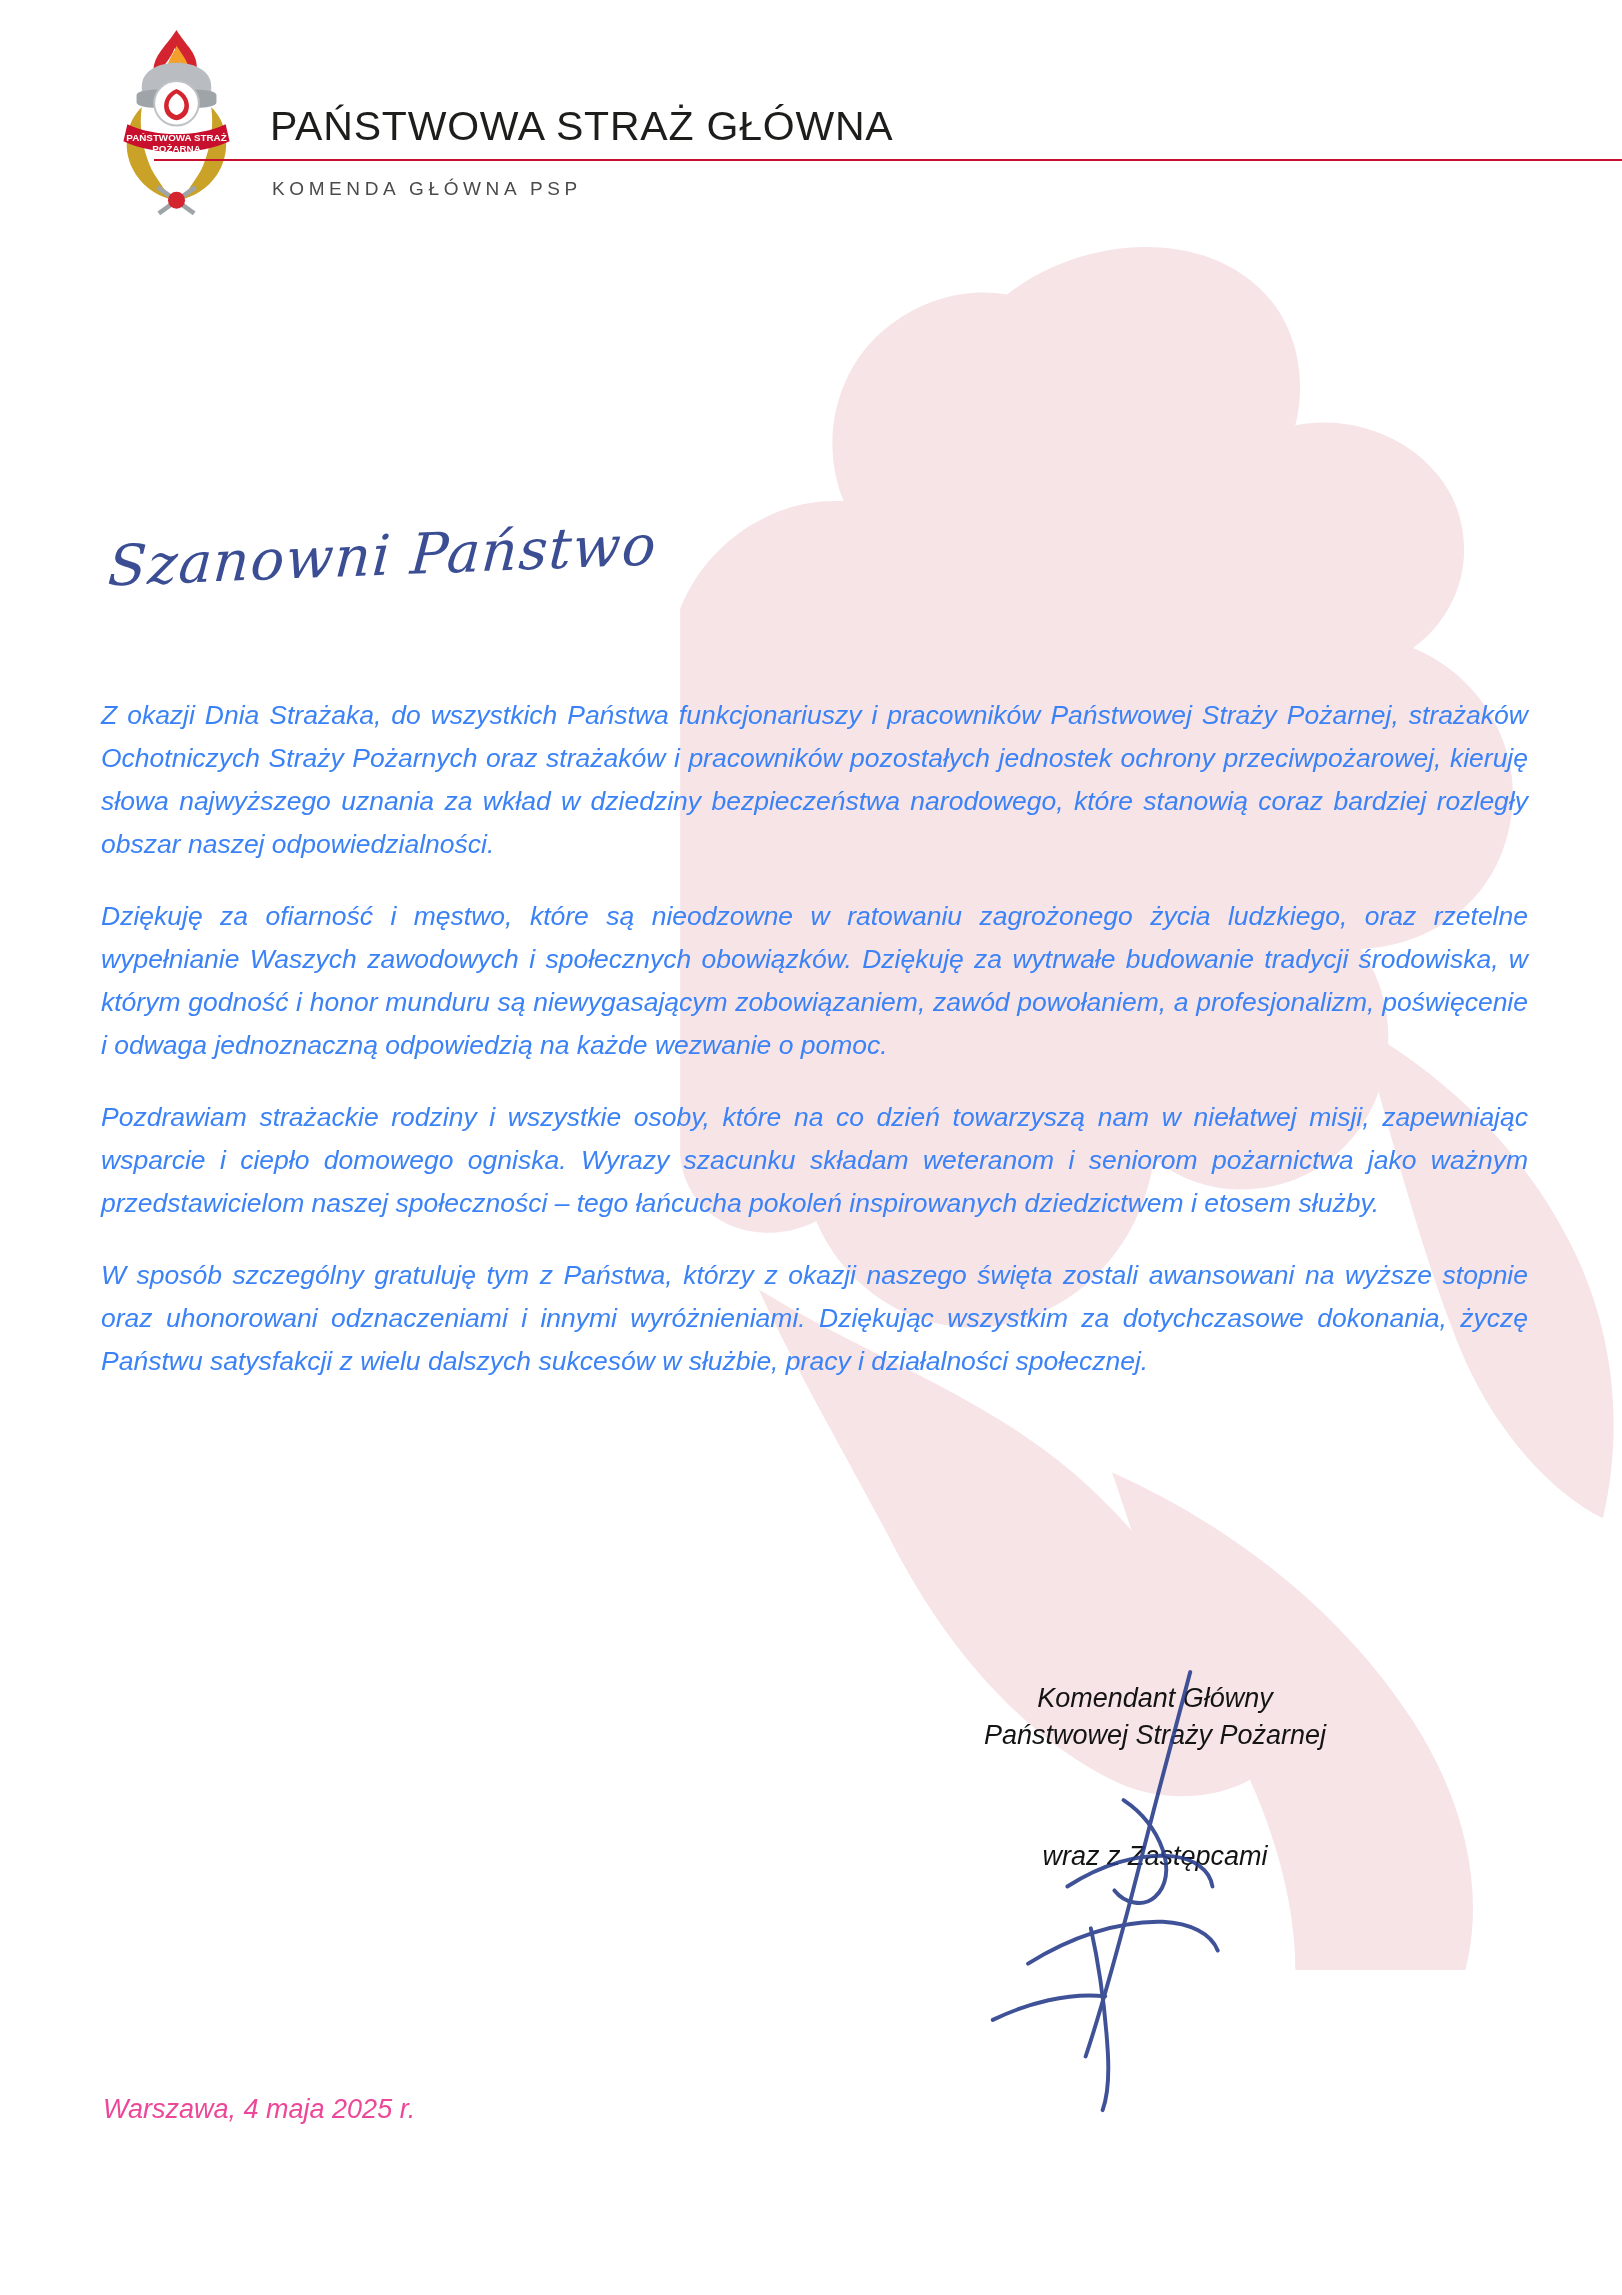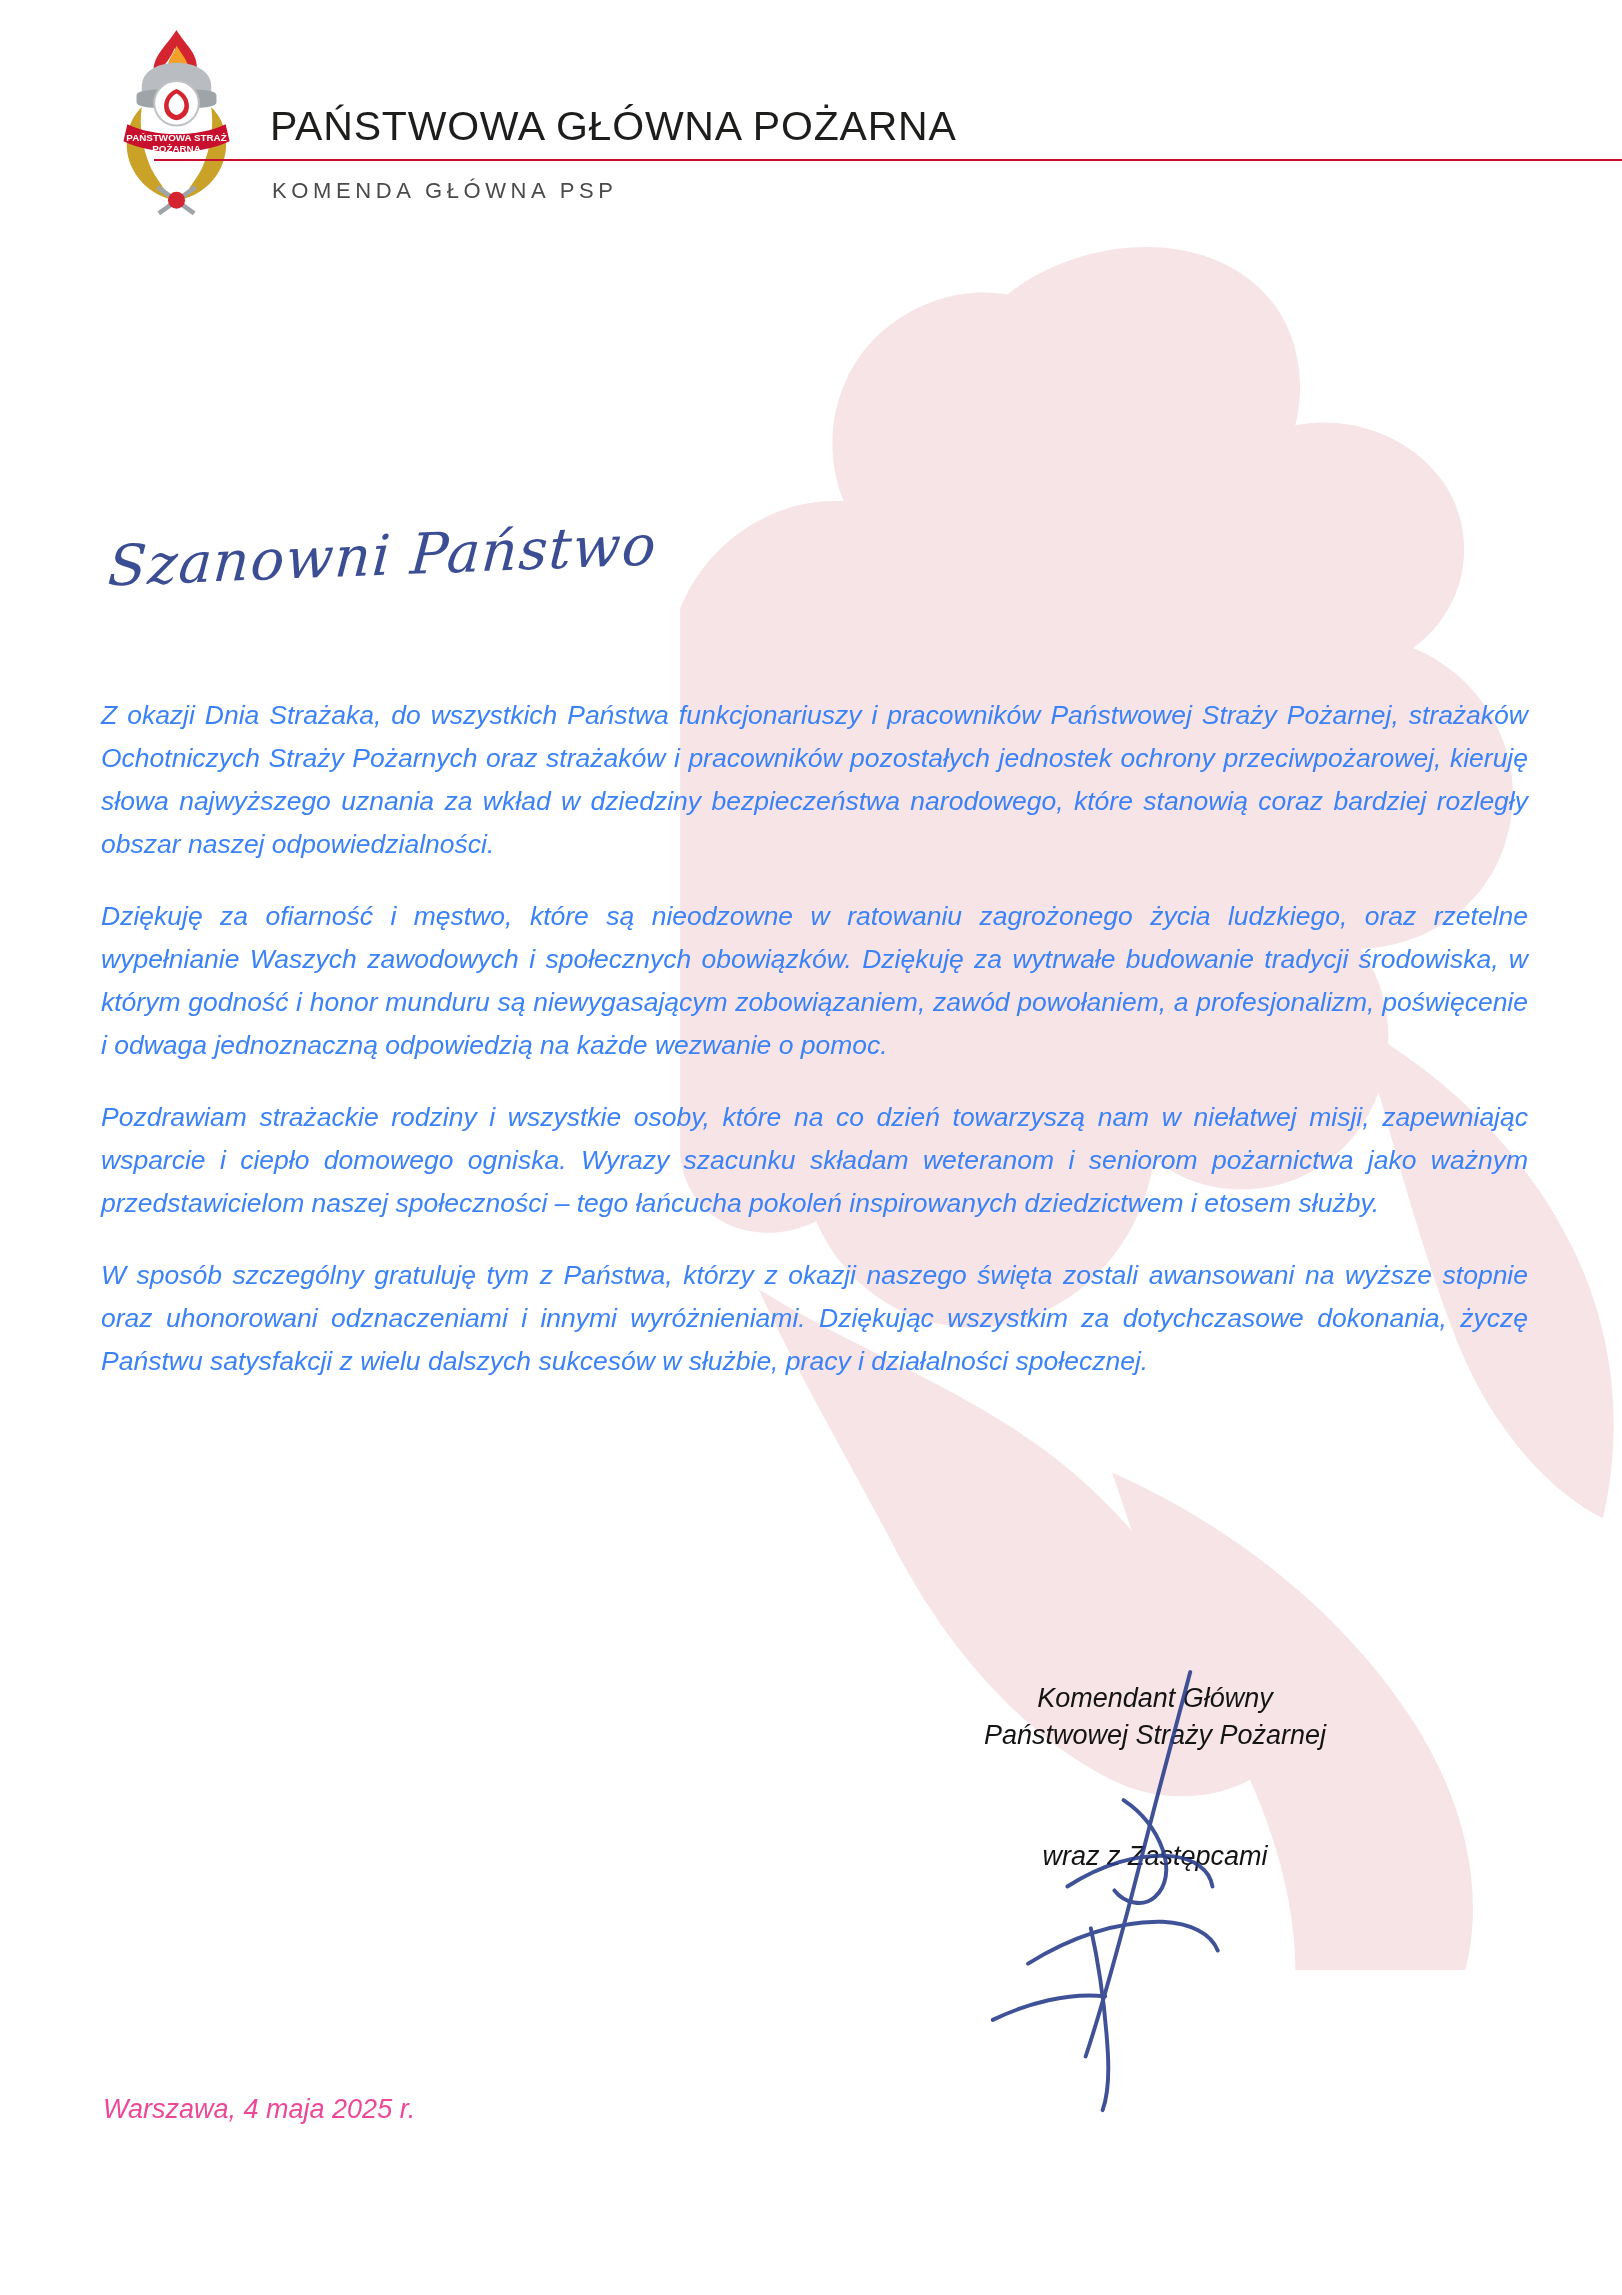--- a/index.html
+++ b/index.html
@@ -51,21 +51,21 @@
     font-size: 41px;
     letter-spacing: 0.8px;
     font-weight: 400;
     color: #1d1d1b;
     white-space: nowrap;
   }
   .org-sub {
     position: absolute;
     left: 272px;
     top: 178px;
-    font-size: 22px;
+    font-size: 19px;
     letter-spacing: 4.6px;
     color: #4a4a4a;
     white-space: nowrap;
   }
   .header-rule {
     position: absolute;
     left: 154px;
     top: 159px;
     width: 1468px;
     height: 2px;
@@ -207,21 +207,21 @@
       <path d="M40 150 C80 170 150 170 190 150 L196 176 C150 198 80 198 34 176 Z" fill="#c8102e"></path>
       <text x="115" y="175" font-family="Liberation Sans, sans-serif" font-size="15" fill="#ffffff" text-anchor="middle" font-weight="bold">PAŃSTWOWA STRAŻ</text>
       <text x="115" y="192" font-family="Liberation Sans, sans-serif" font-size="15" fill="#ffffff" text-anchor="middle" font-weight="bold">POŻARNA</text>
 
       <path d="M86 246 L142 286" stroke="#9fa4a9" stroke-width="7"></path>
       <path d="M144 246 L88 286" stroke="#9fa4a9" stroke-width="7"></path>
       <circle cx="115" cy="266" r="13" fill="#d4242f"></circle>
     </svg>
   </div>
 
-  <div class="org-title">PAŃSTWOWA GŁÓWNA POŻARNA</div>
+  <div class="org-title">PAŃSTWOWA STRAŻ GŁÓWNA</div>
   <div class="header-rule"></div>
   <div class="org-sub">KOMENDA GŁÓWNA PSP</div>
 </div>
 
 <div class="page">
 
   <div class="salutation">Szanowni Państwo</div>
 
   <div class="letter-body">
     <p>Z okazji Dnia Strażaka, do wszystkich Państwa funkcjonariuszy i pracowników Państwowej Straży Pożarnej, strażaków Ochotniczych Straży Pożarnych oraz strażaków i pracowników pozostałych jednostek ochrony przeciwpożarowej, kieruję słowa najwyższego uznania za wkład w dziedziny bezpieczeństwa narodowego, które stanowią coraz bardziej rozległy obszar naszej odpowiedzialności.</p>

